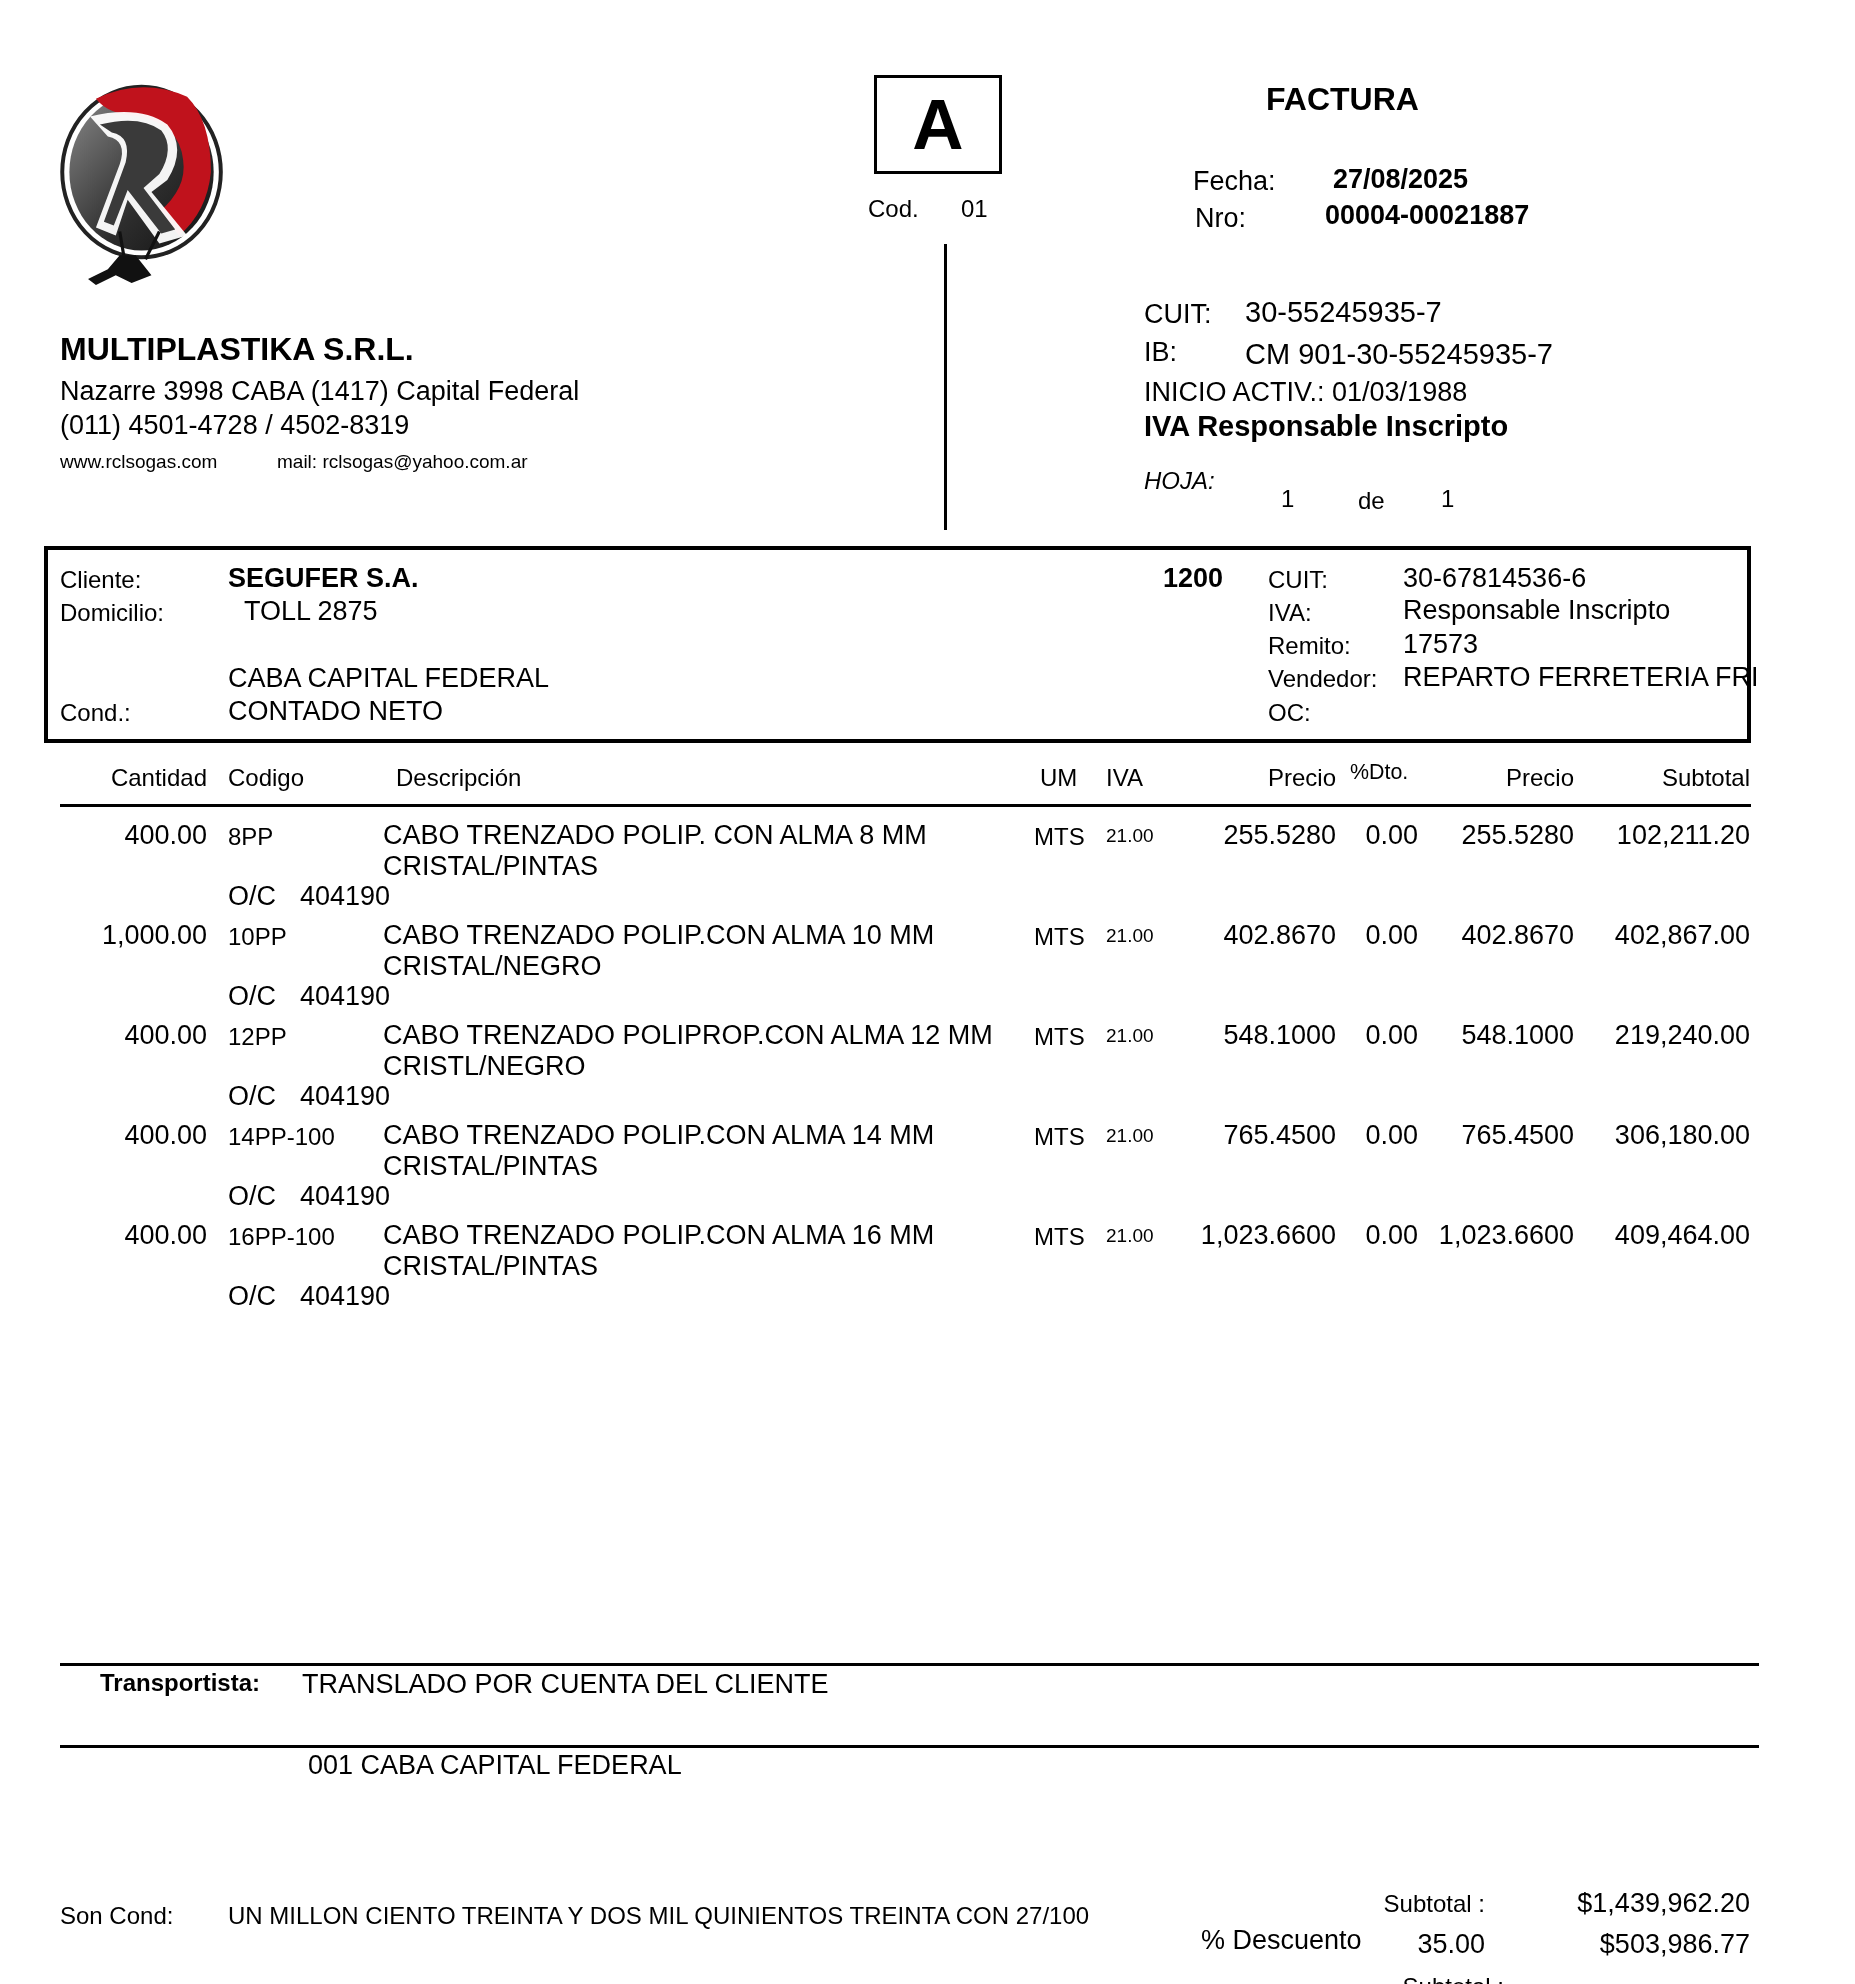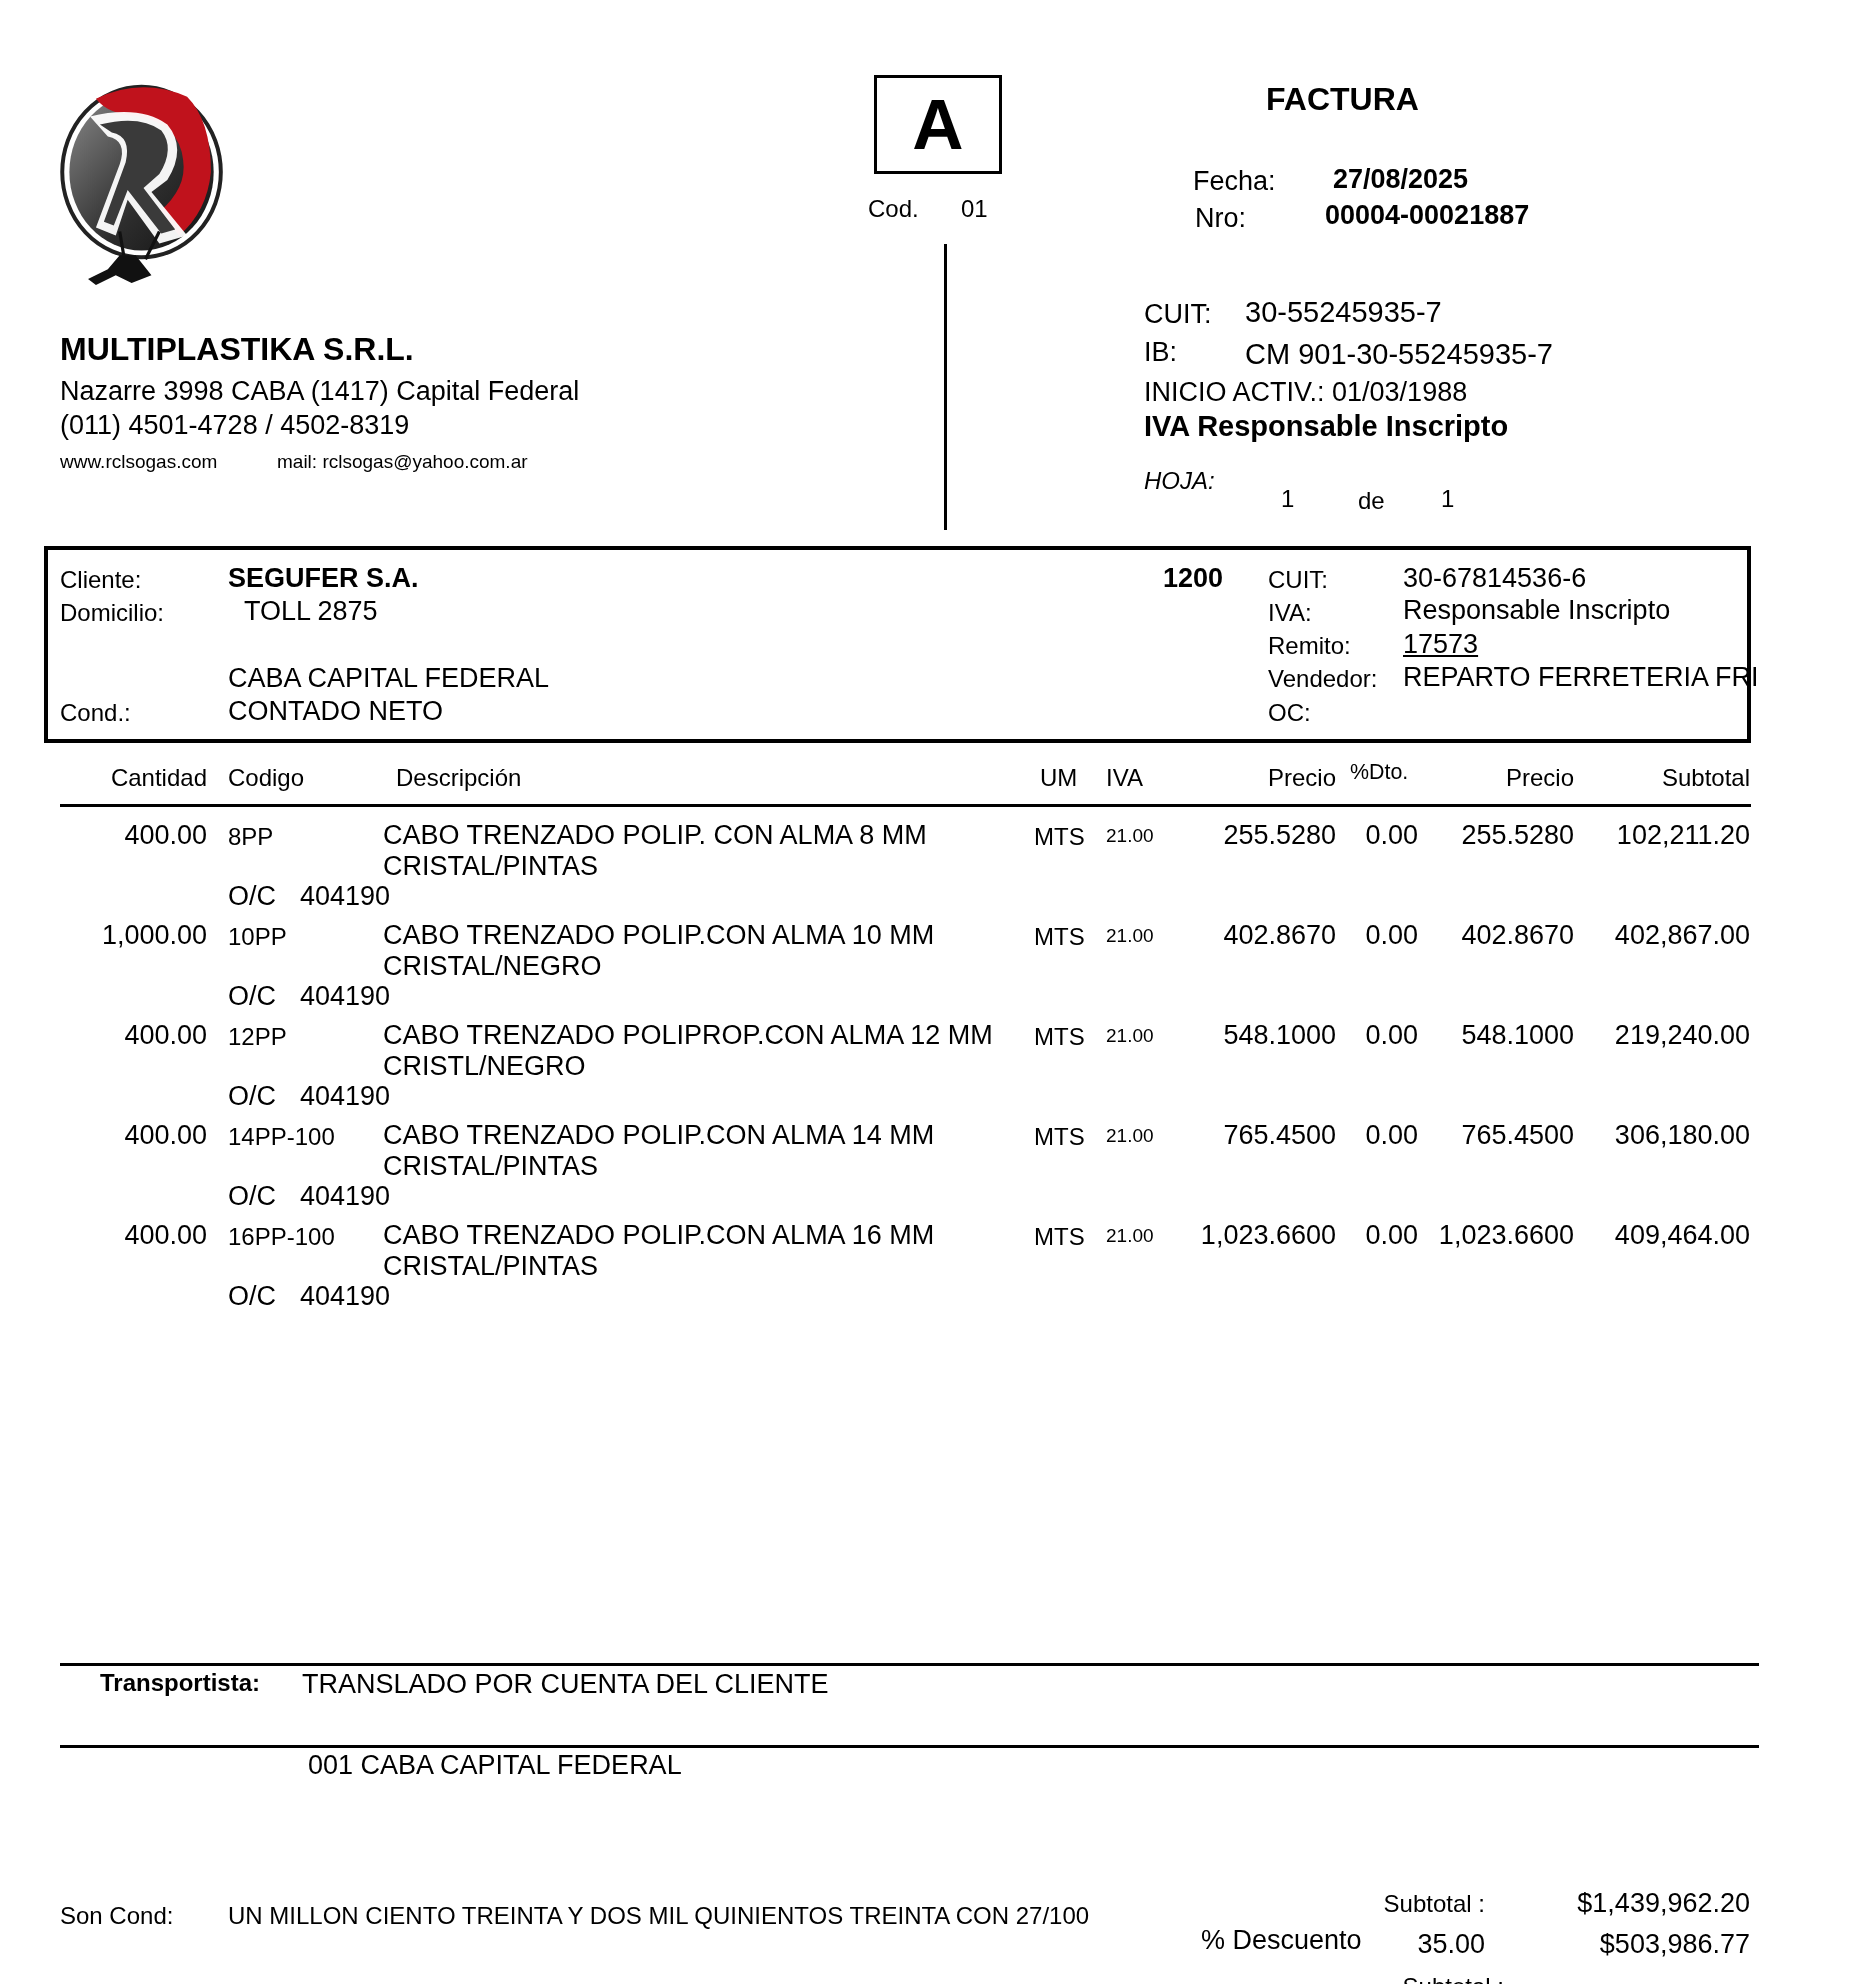--- a/index.html
+++ b/index.html
@@ -77,21 +77,21 @@
 <div class="abs f66" style="left:228px; top:663px;">CABA CAPITAL FEDERAL</div>
 <div class="abs f58" style="left:60px; top:699px;">Cond.:</div>
 <div class="abs f66" style="left:228px; top:696px;">CONTADO NETO</div>
 
 <div class="abs b f66" style="left:1163px; top:563px;">1200</div>
 <div class="abs f58" style="left:1268px; top:566px;">CUIT:</div>
 <div class="abs f66" style="left:1403px; top:563px;">30-67814536-6</div>
 <div class="abs f58" style="left:1268px; top:599px;">IVA:</div>
 <div class="abs f66" style="left:1403px; top:595px;">Responsable Inscripto</div>
 <div class="abs f58" style="left:1268px; top:632px;">Remito:</div>
-<div class="abs f66" style="left:1403px; top:629px;text-decoration:underline;">17573</div>
+<div class="abs f66" style="left:1403px; top:629px;">17573</div>
 <div class="abs f58" style="left:1268px; top:665px;">Vendedor:</div>
 <div class="abs f66" style="left:1403px; top:662px;">REPARTO FERRETERIA FRI</div>
 <div class="abs f58" style="left:1268px; top:699px;">OC:</div>
 <div class="abs f66" style="left:1403px; top:696px;"></div>
 
 <div>
   <div class="abs f58 r" style="left:60px; width:147px; top:764px;">Cantidad</div>
   <div class="abs f58" style="left:228px; top:764px;">Codigo</div>
   <div class="abs f58" style="left:396px; top:764px;">Descripción</div>
   <div class="abs f58" style="left:1040px; top:764px;">UM</div>

